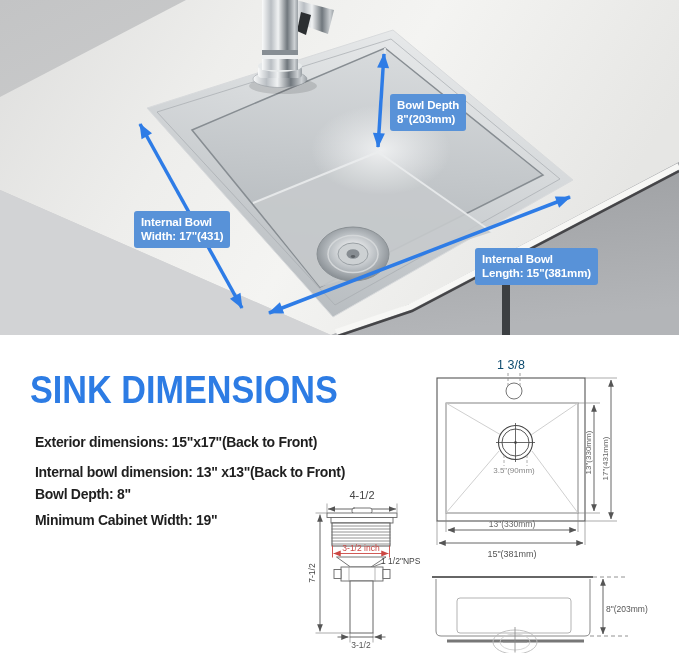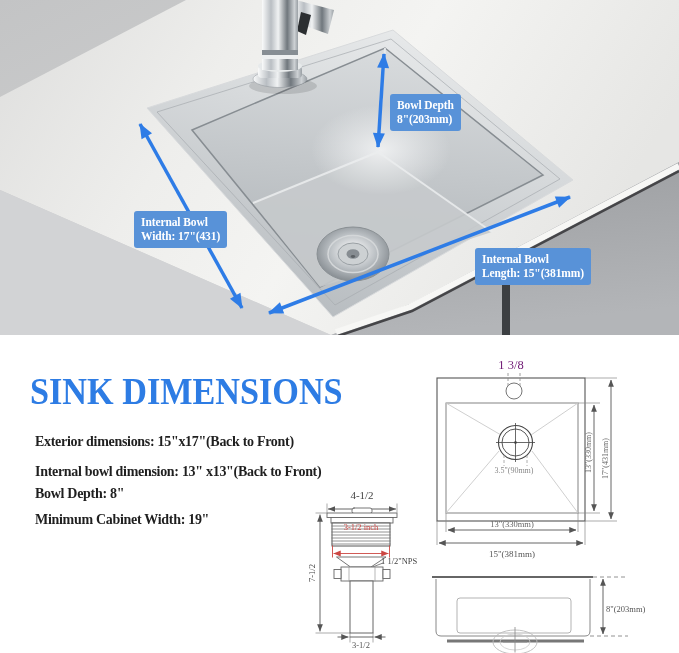--- a/index.html
+++ b/index.html
@@ -1,17 +1,17 @@
 <!DOCTYPE html>
 <html><head>
 <meta charset="utf-8">
 <style>
   html,body{margin:0;padding:0;background:#ffffff;}
   .page{position:relative;width:679px;height:653px;background:#fff;overflow:hidden;
-        font-family:Liberation Serif, serif;}
+        font-family:Liberation Sans, sans-serif;}
   
   .photo{position:absolute;left:0;top:0;width:679px;height:335px;overflow:hidden;}
   .photo svg{position:absolute;left:0;top:0;}
   .blabel{position:absolute;background:#5892d8;color:#fff;font-weight:bold;
           font-size:11.5px;line-height:1.22;padding:4px 7px 5px;border-radius:3px;
           letter-spacing:-0.1px;white-space:nowrap;}
   
   .title{position:absolute;left:30px;top:369px;font-size:38px;font-weight:800;
          color:#2d7ce4;letter-spacing:0px;transform:scaleX(0.9);transform-origin:left top;
          white-space:nowrap;}
@@ -250,26 +250,26 @@
       </g>
       <g stroke="#777" stroke-width="0.8" stroke-dasharray="4,3">
         <line x1="593" y1="237" x2="628" y2="237"></line>
           <line x1="590" y1="296" x2="628" y2="296"></line>
       </g>
       <line x1="603" y1="239" x2="603" y2="294" stroke="#555" stroke-width="0.9" marker-start="url(#dA)" marker-end="url(#dA)"></line>
     </g>
   </svg>
 
   <div class="dim" style="left:332px;top:489px;width:60px;font-size:11px;color:#444;">4-1/2</div>
-  <div class="dim red" style="left:331px;top:522px;width:60px;">3-1/2 inch</div>
+  <div class="dim red" style="left:331px;top:543px;width:60px;">3-1/2 inch</div>
   <div class="dim" style="left:381px;top:556px;color:#444;text-align:left;">1 1/2"NPS</div>
   <div class="dim rot" style="left:292px;top:568px;width:40px;color:#444;">7-1/2</div>
   <div class="dim" style="left:336px;top:640px;width:50px;">3-1/2</div>
 
-  <div class="dim" style="left:483px;top:358px;width:56px;font-size:12.5px;color:#701a75;">1 3/8</div>
+  <div class="dim" style="left:483px;top:358px;width:56px;font-size:12.5px;color:#0c4a6e;">1 3/8</div>
   <div class="dim" style="left:482px;top:466px;width:64px;font-size:8px;color:#888;">3.5"(90mm)</div>
   <div class="dim rot" style="left:558px;top:448px;width:60px;font-size:8px;color:#666;">13"(330mm)</div>
   <div class="dim rot" style="left:575px;top:454px;width:60px;font-size:8px;color:#666;">17"(431mm)</div>
   <div class="dim" style="left:477px;top:519px;width:70px;color:#666;">13"(330mm)</div>
   <div class="dim" style="left:477px;top:549px;width:70px;font-size:9px;">15"(381mm)</div>
   <div class="dim" style="left:606px;top:604px;text-align:left;">8"(203mm)</div>
 
 </div>
 
 </body></html>

